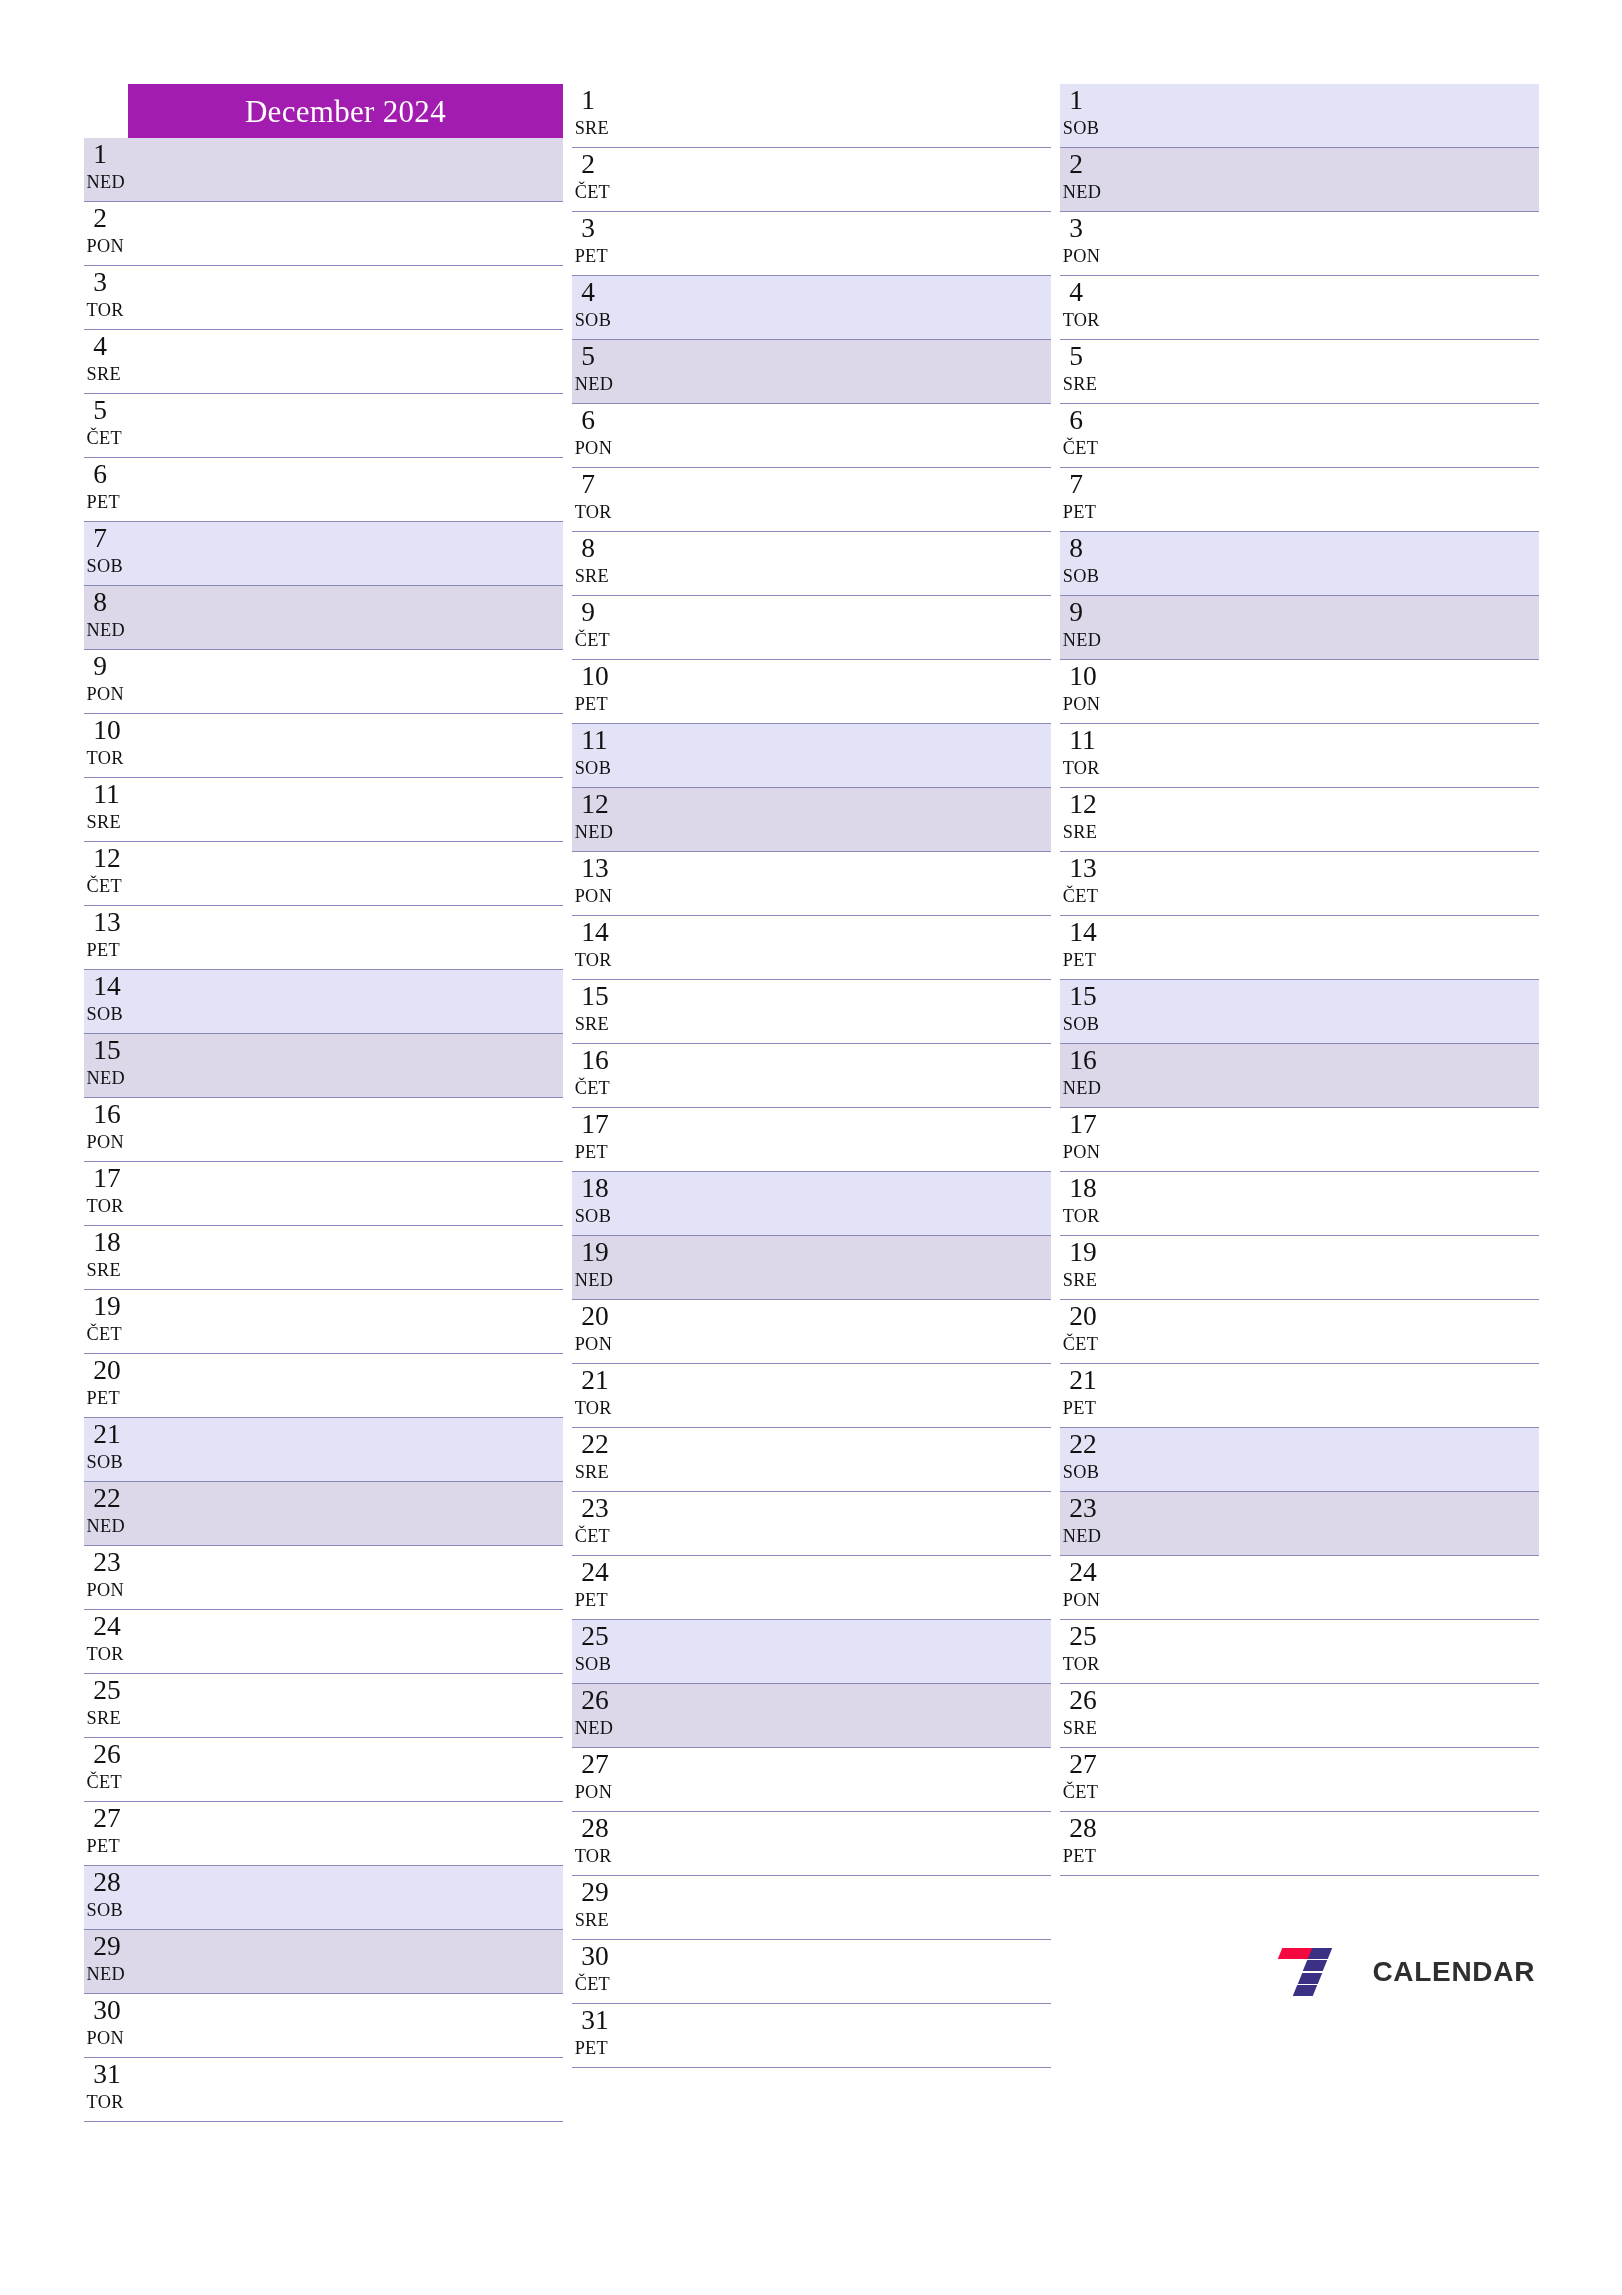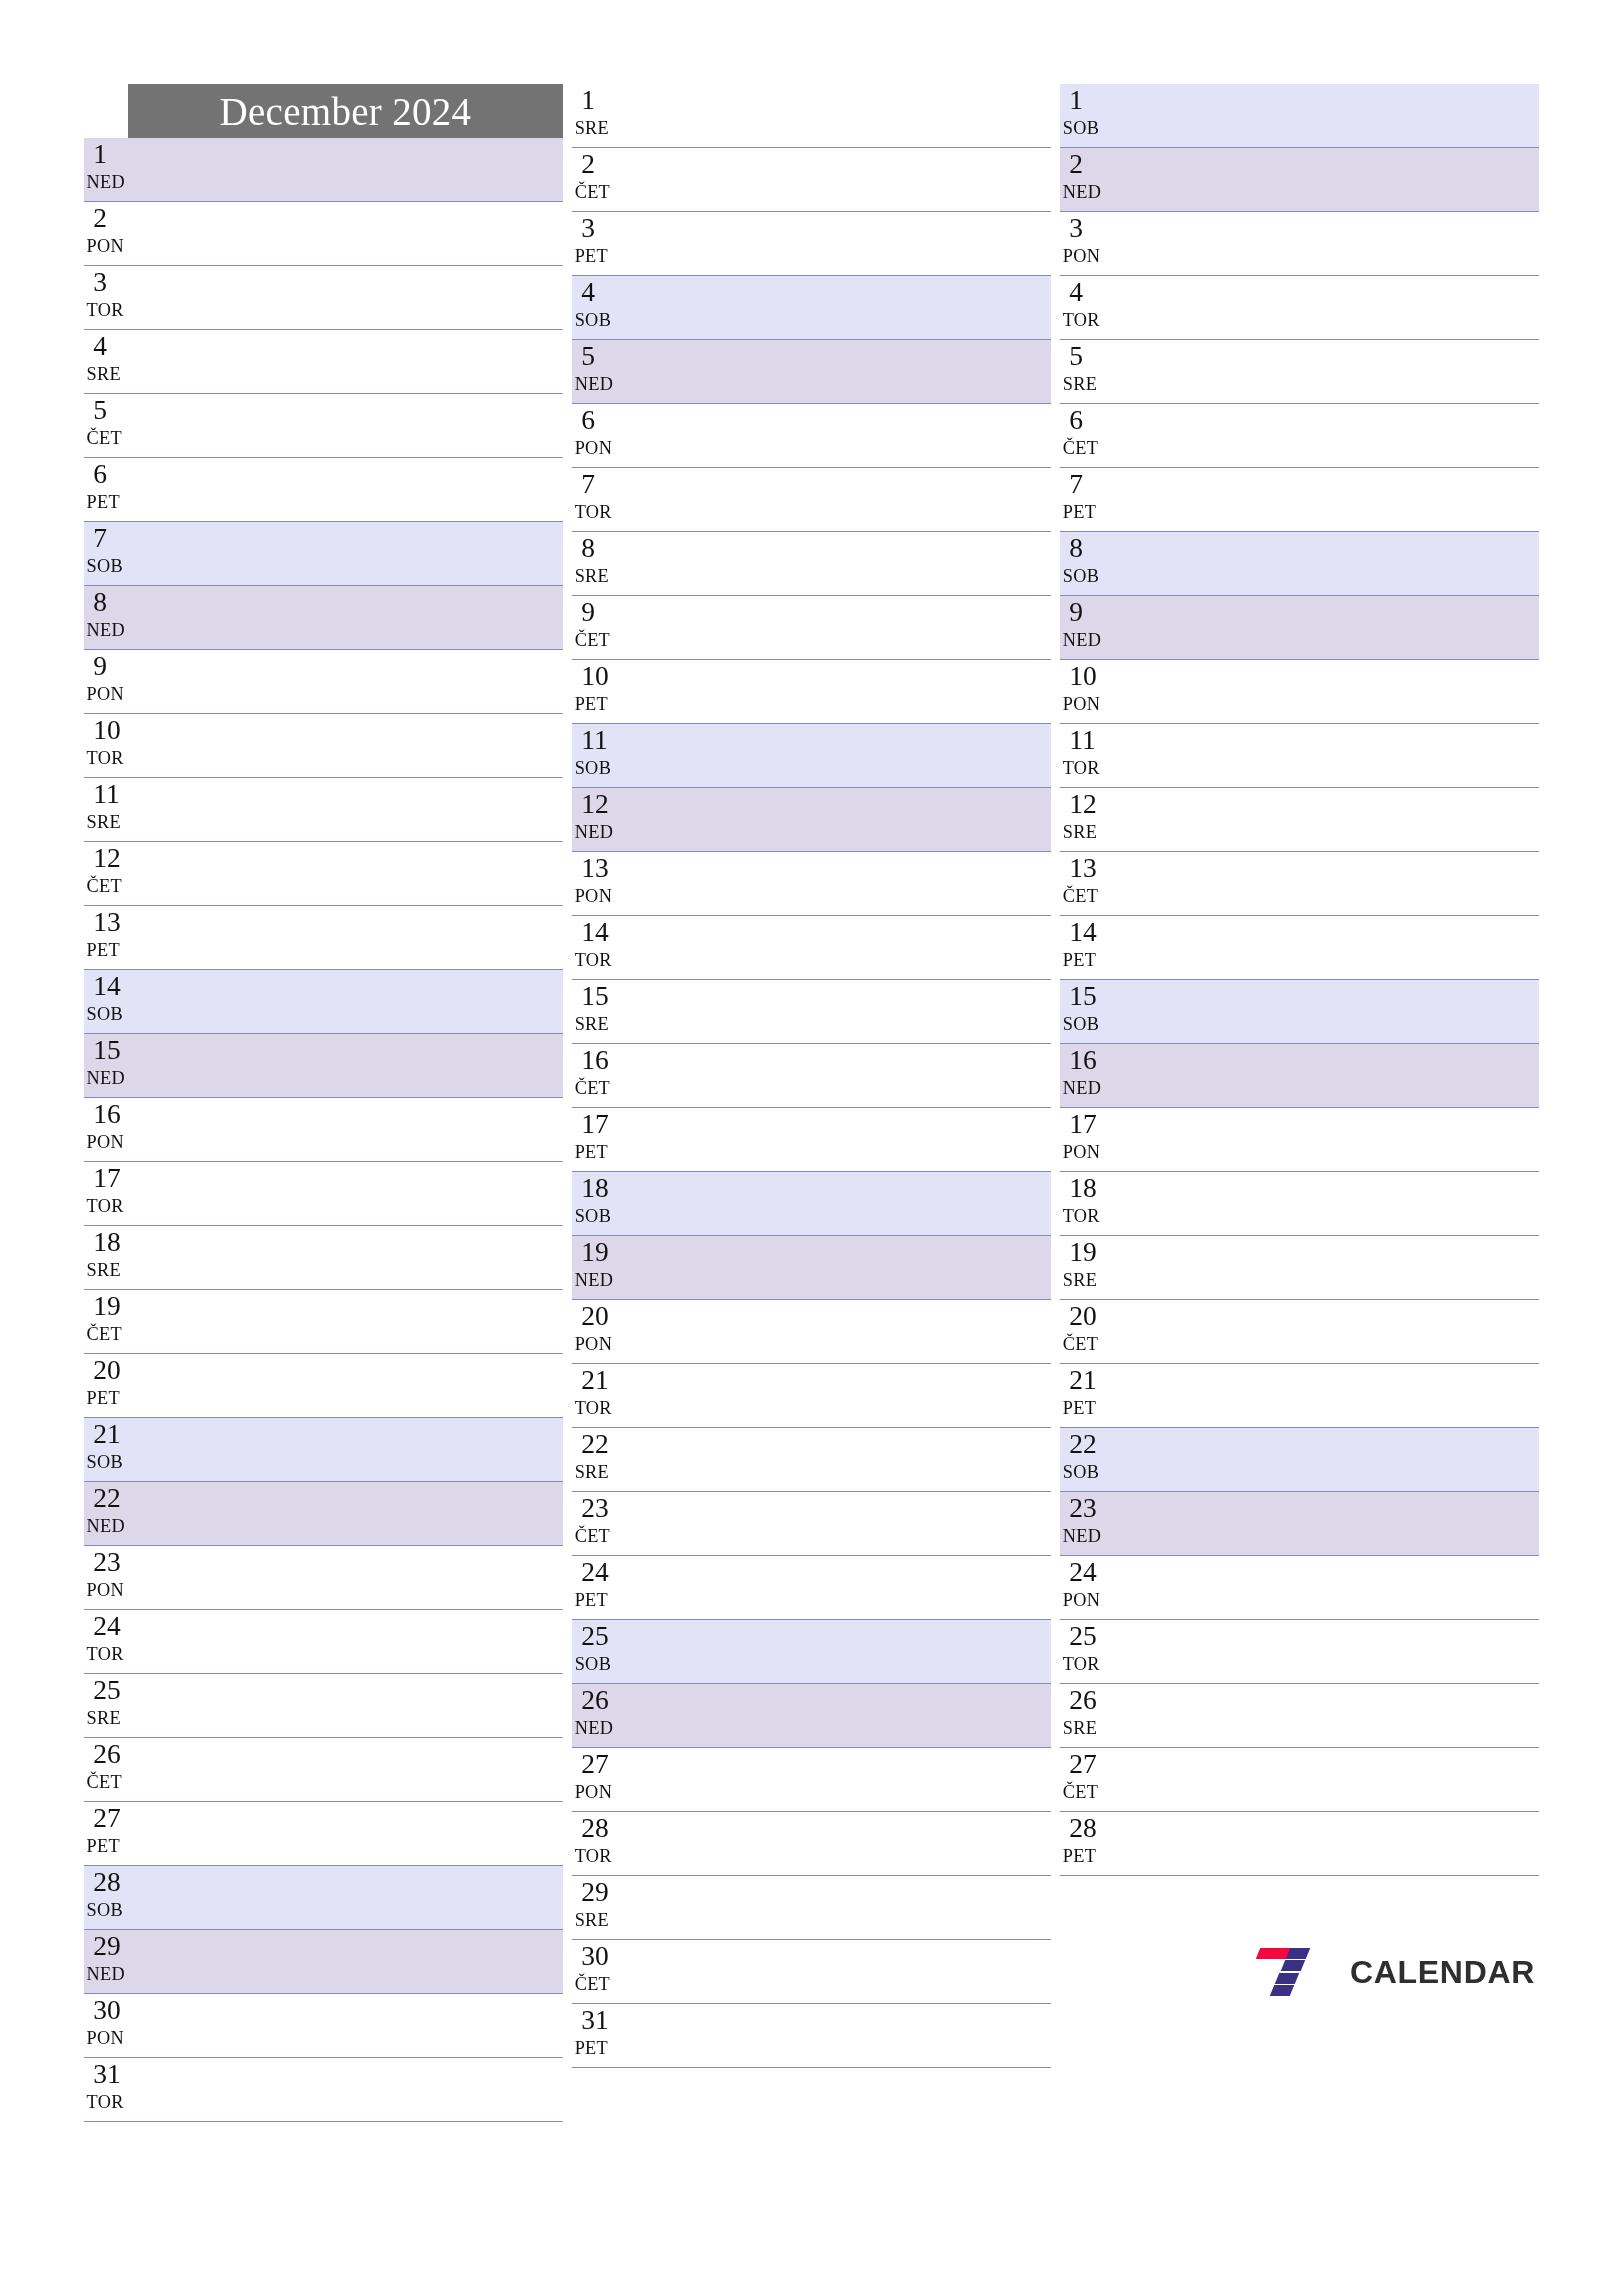--- a/index.html
+++ b/index.html
@@ -29,26 +29,26 @@
 
   .month-col {
     width: 479px;
     display: flex;
     flex-direction: column;
     position: relative;
   }
 
   .month-header {
     height: 54px;
-    background: #737373;
+    background: #a21caf;
     color: #ffffff;
     display: flex;
     align-items: center;
     justify-content: center;
-    font-size: 39px;
+    font-size: 31px;
     font-weight: normal;
     letter-spacing: 0.3px;
     line-height: 1;
     font-family: "Liberation Serif", "DejaVu Serif", serif;
     margin-left: 44px;
   }
 
   .days-list {
     display: flex;
     flex-direction: column;
@@ -111,21 +111,21 @@
   .logo-mark i.red { background: #f5083f; }
   .logo-mark i.p1 { left: 0px;  top: 0px; }
   .logo-mark i.p2 { left: 15px; top: 0px; }
   .logo-mark i.p3 { left: 30px; top: 0px; }
   .logo-mark i.p4 { left: 25px; top: 12.4px; }
   .logo-mark i.p5 { left: 19.6px; top: 25px; }
   .logo-mark i.p6 { left: 14.4px; top: 37px; }
   .logo-text {
     font-family: "Liberation Sans", "DejaVu Sans", sans-serif;
     font-weight: bold;
-    font-size: 32px;
+    font-size: 28px;
     letter-spacing: 0.7px;
     color: #2f2f2f;
     line-height: 1;
     margin-left: 32px;
   }
 </style>
 </head>
 <body>
 
 <div class="page">

